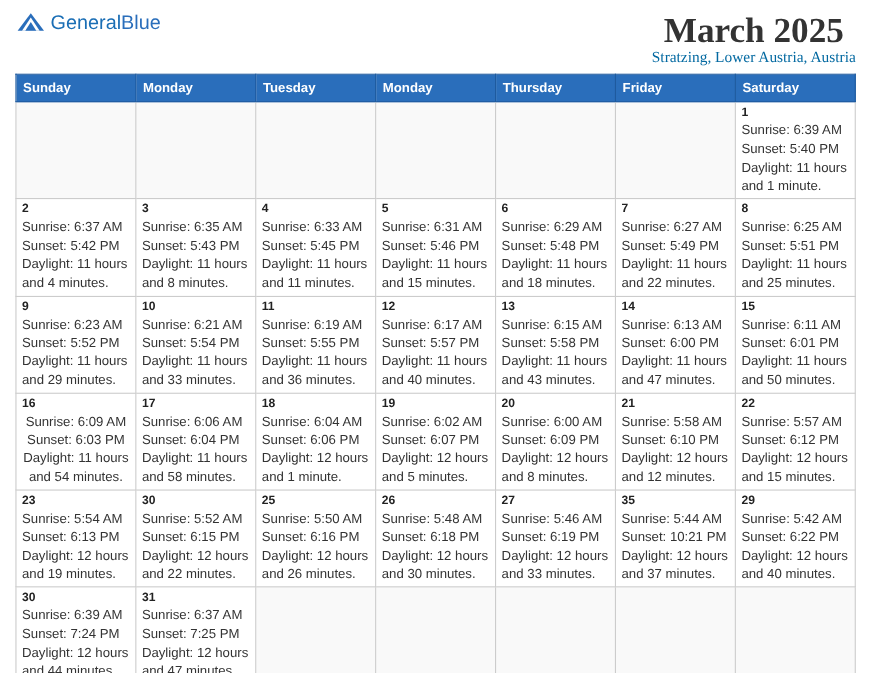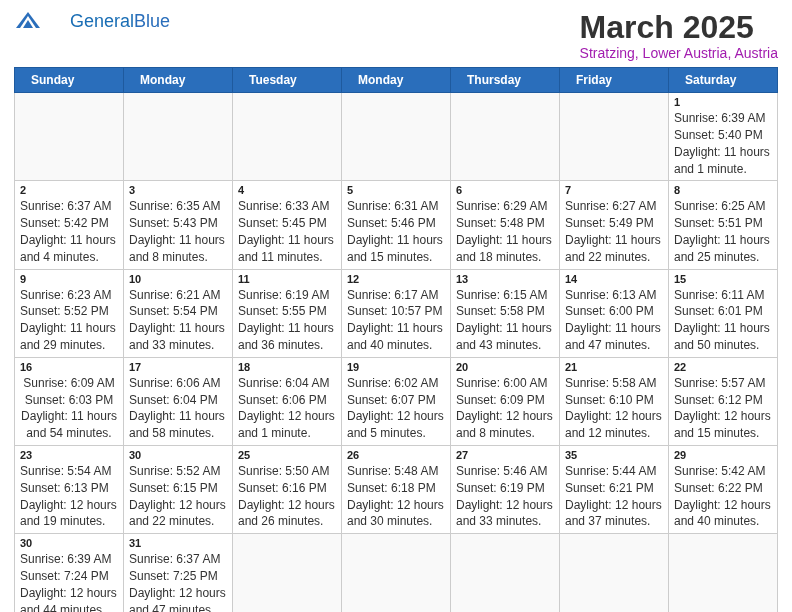--- a/index.html
+++ b/index.html
@@ -25,52 +25,52 @@
     .logo {
       display: flex;
       align-items: center;
       gap: 4px;
     }
     .logo-text {
       font-size: 18px;
       font-weight: normal;
       color: #333;
       line-height: 1;
-      margin-left: 24px;
     }
     .logo-text span {
       color: #1a6eb5;
     }
     .logo-icon {
       width: 28px;
       height: 22px;
     }
     .title-block {
-      text-align: left;
+      text-align: center;
+      font-family: Liberation Serif, serif;
     }
     .title-block h1 {
       font-size: 32px;
       font-weight: bold;
       color: #333;
       line-height: 1.1;
     }
     .title-block .subtitle {
       font-size: 14px;
-      color: #a21caf;
+      color: #0369a1;
     }
     .calendar {
       width: 100%;
       border-collapse: collapse;
       border: 1px solid #ccc;
     }
     .calendar th {
       background-color: #2a6ebb;
       color: #fff;
       text-align: left;
-      padding: 5px 16px;
+      padding: 5px 6px;
       font-size: 12px;
       font-weight: bold;
       border: 1px solid #1e5a9e;
     }
     .calendar td {
       vertical-align: top;
       border: 1px solid #ccc;
       padding: 3px 5px;
       font-size: 9.5px;
       color: #333;
@@ -214,21 +214,21 @@
           <td>
             <div class="day-num">11</div>
             <div class="day-info" style="white-space: pre-line;">Sunrise: 6:19 AM
 Sunset: 5:55 PM
 Daylight: 11 hours
 and 36 minutes.</div>
           </td>
           <td>
             <div class="day-num">12</div>
             <div class="day-info" style="white-space: pre-line;">Sunrise: 6:17 AM
-Sunset: 10:57 PM
+Sunset: 5:57 PM
 Daylight: 11 hours
 and 40 minutes.</div>
           </td>
           <td>
             <div class="day-num">13</div>
             <div class="day-info" style="white-space: pre-line;">Sunrise: 6:15 AM
 Sunset: 5:58 PM
 Daylight: 11 hours
 and 43 minutes.</div>
           </td>
@@ -330,21 +330,21 @@
           <td>
             <div class="day-num">27</div>
             <div class="day-info" style="white-space: pre-line;">Sunrise: 5:46 AM
 Sunset: 6:19 PM
 Daylight: 12 hours
 and 33 minutes.</div>
           </td>
           <td>
             <div class="day-num">35</div>
             <div class="day-info" style="white-space: pre-line;">Sunrise: 5:44 AM
-Sunset: 6:21 PM
+Sunset: 10:21 PM
 Daylight: 12 hours
 and 37 minutes.</div>
           </td>
           <td>
             <div class="day-num">29</div>
             <div class="day-info" style="white-space: pre-line;">Sunrise: 5:42 AM
 Sunset: 6:22 PM
 Daylight: 12 hours
 and 40 minutes.</div>
           </td>

